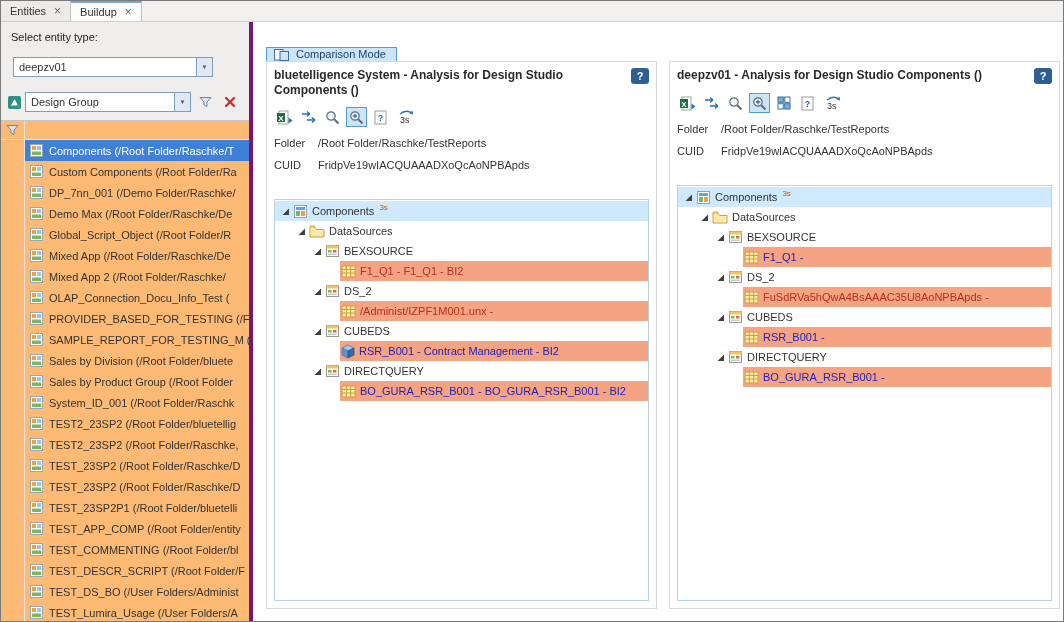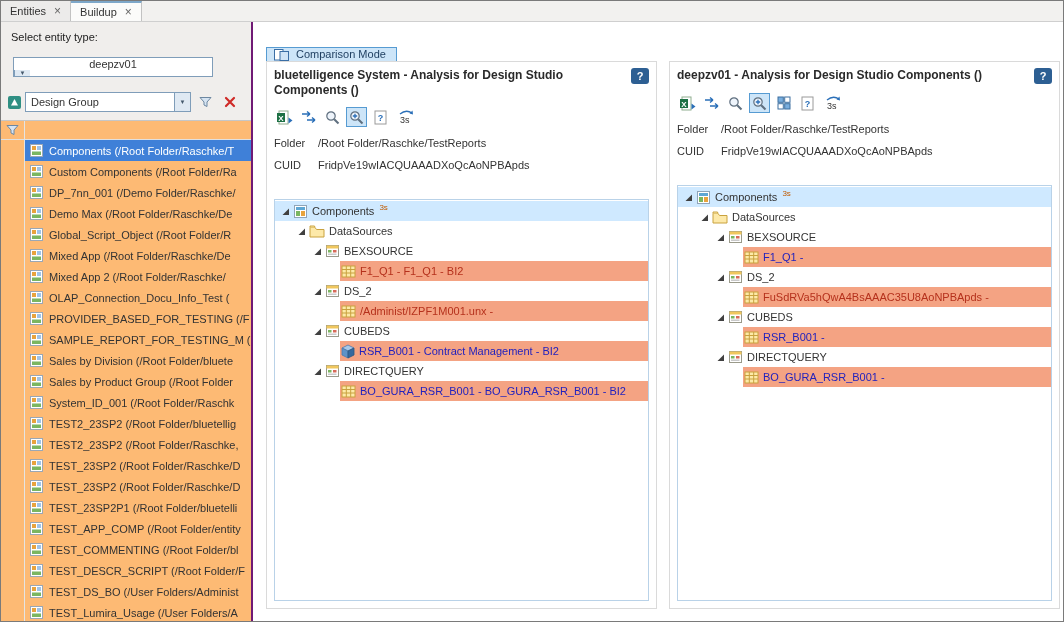--- a/index.html
+++ b/index.html
@@ -7,26 +7,26 @@
 body { font-family:"Liberation Sans", sans-serif; }
 #window { position:relative; width:1064px; height:622px; background:#fff; border:1px solid #7a7a7a; overflow:hidden; font-size:11px; color:#333; }
 
 
 #tabstrip { position:absolute; top:0; left:0; right:0; height:21px; background:#f2f1ef; border-bottom:1px solid #cfcfcf; display:flex; align-items:stretch; }
 .tab { display:flex; align-items:center; gap:8px; padding:0 9px; border-right:1px solid #c2c2c2; background:#ecebea; cursor:default; }
 .tab.active { background:#fbfbfa; border-top:2px solid #7da7c9; }
 .tab-close { color:#666; font-size:12px; line-height:1; }
 
 
-#sidebar { position:absolute; top:21px; left:0; width:252px; bottom:0; background:#f0eeec; border-right:2px solid #701a75; }
+#sidebar { position:absolute; top:21px; left:0; width:252px; bottom:0; background:#f0eeec; border-right:4px solid #701a75; }
 .side-label { padding:9px 10px 0 10px; color:#222; }
 .combo { height:20px; background:#fff; border:1px solid #7f9db9; display:flex; align-items:center; }
 .combo-text { flex:1; padding:0 5px; white-space:nowrap; overflow:hidden; }
 .combo-btn { width:16px; align-self:stretch; background:#dfe9f3; border-left:1px solid #7f9db9; display:flex; align-items:center; justify-content:center; font-size:6px; color:#44586c; }
-#system-combo { margin:14px 0 0 12px; width:200px;flex-direction:column; }
+#system-combo { margin:14px 0 0 12px; width:200px; }
 .type-row { display:flex; align-items:center; margin:15px 4px 0 6px; gap:3px; }
 #type-combo { width:166px; }
 .icon-btn { width:22px; height:20px; display:flex; align-items:center; justify-content:center; }
 #list-wrap { position:absolute; top:98px; left:0; right:0; bottom:0; background:#fdba74; border-top:1px solid #c6c6c6; overflow:hidden; }
 #list-wrap::before { content:""; position:absolute; top:0; bottom:0; left:23px; width:1px; background:#e4e4e4; z-index:2; }
 #filter-row { height:19px; border-bottom:1px solid #e0e0e0; position:relative; }
 #filter-row .funnel { position:absolute; left:5px; top:3px; }
 .lrow { display:flex; align-items:center; height:21px; margin-left:24px; padding-left:4px; gap:5px; white-space:nowrap; overflow:hidden; }
 .lrow.sel { background:var(--list-selected,#3f80d8); color:#fff; }
 

